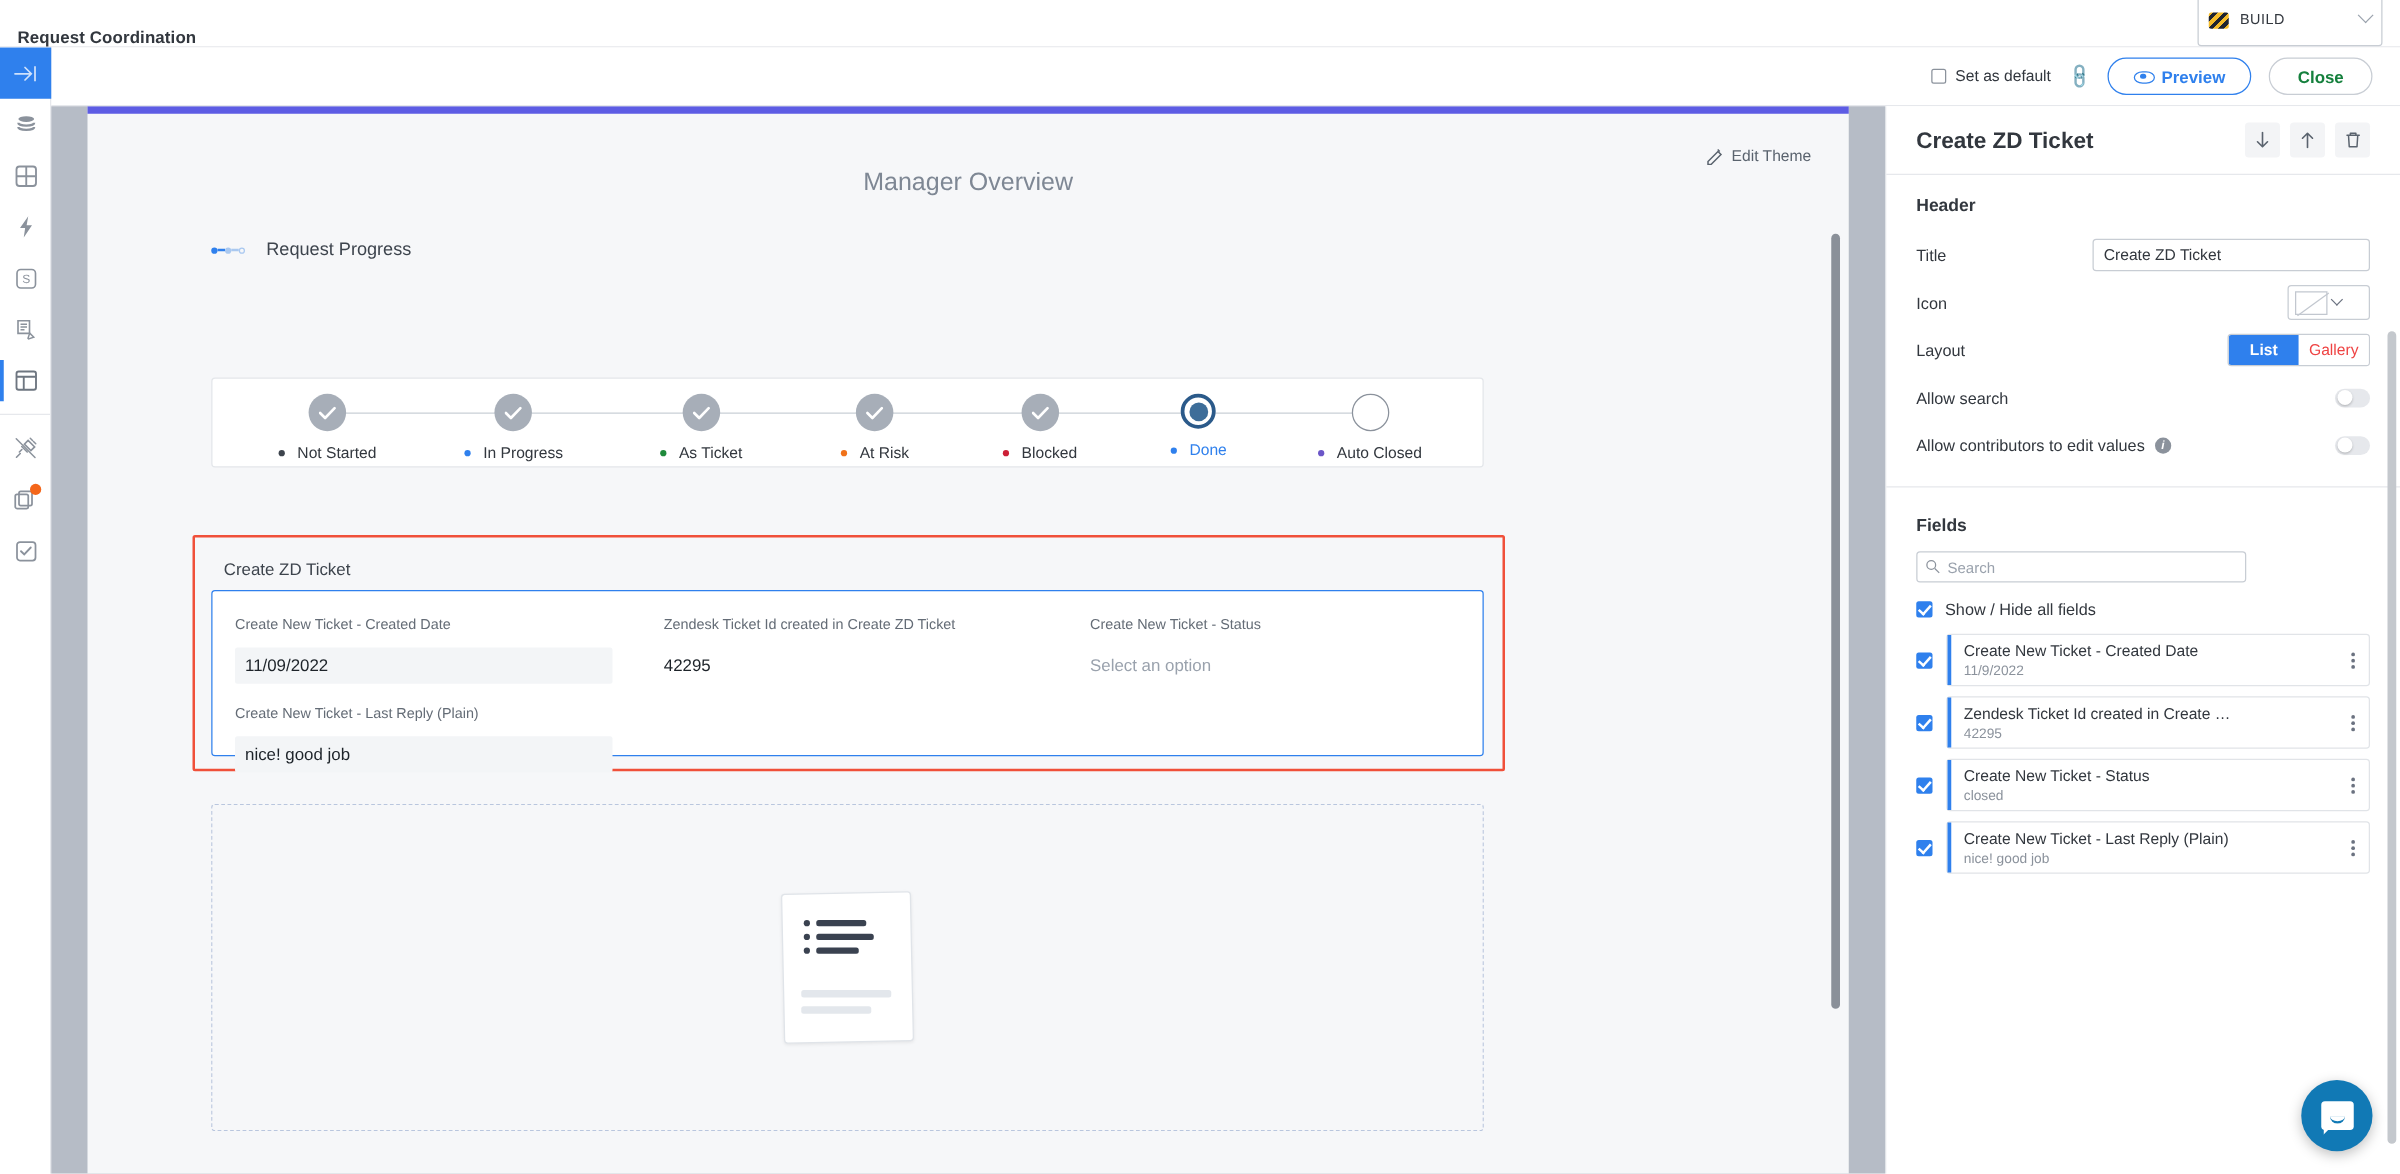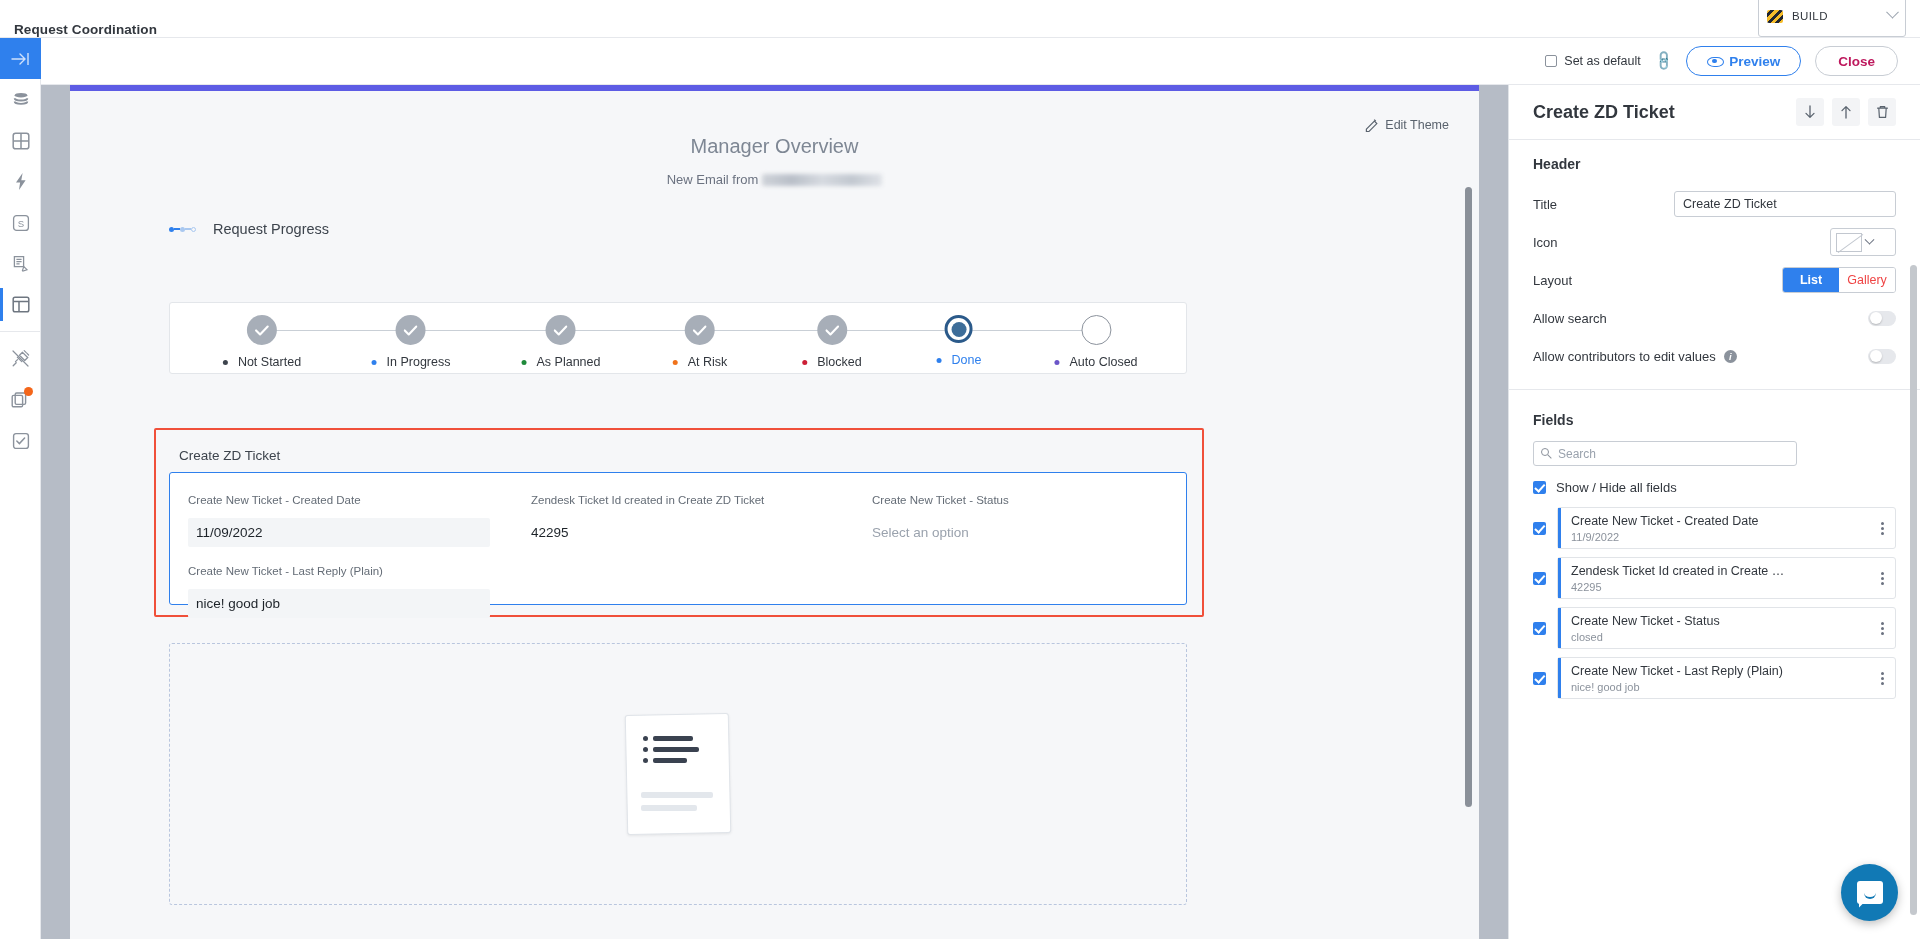--- a/index.html
+++ b/index.html
@@ -40,21 +40,21 @@
     position: absolute; top: 38px; left: 0; width: 1920px; height: 47px;
     background: #fff; border-bottom: 1px solid #e6e8ec;
     display: flex; align-items: center; justify-content: flex-end; gap: 14px;
     padding-right: 22px;
   }
   .setdefault { display: flex; align-items: center; gap: 7px; font-size: 12.5px; color: #32373e; }
   .cbox-o { width: 12px; height: 12px; border: 1.4px solid #8b929c; border-radius: 2px; background:#fff; }
   .link-icon { color: #8b929c; font-size: 14px; transform: rotate(-45deg); display:inline-block; }
   .btn {
     height: 30px; border-radius: 15px; border: 1px solid #c8cdd4;
-    background: #fff; font-size: 13.5px; font-weight: bold; color: #be185d;
+    background: #fff; font-size: 13.5px; font-weight: bold; color: #15803d;
     display: flex; align-items: center; justify-content: center; gap: 7px;
     padding: 0 22px; cursor: pointer;
   }
   .btn.primary { border-color: #2f80ed; color: #2f80ed; padding: 0 20px; }
   .eye { width: 15px; height: 15px; position: relative; }
   .eye::before {
     content:''; position:absolute; left:0; top:3.5px; width:15px; height:8px;
     border:1.4px solid #2f80ed; border-radius:50% / 60%;
   }
   .eye::after {
@@ -421,23 +421,20 @@
 
     <div class="edit-theme">
       <svg width="14" height="14" viewBox="0 0 14 14">
           <path d="M1.4 11.2l8-8 2.4 2.4-8 8H1.4z" stroke="#5a636e" stroke-width="1.2" fill="none"></path>
           <path d="M9.2 1.6l1.6 1.6" stroke="#5a636e" stroke-width="1.2"></path>
         </svg>
       <span>Edit Theme</span>
     </div>
 
     <div class="page-title">Manager Overview</div>
-    <div class="page-sub">
-      <span>New Email from</span><span class="redact"></span>
-    </div>
 
     <div class="sec-head">
       <span class="mini-progress">
         <i></i>
           <b></b>
           <i class="pale"></i>
           <b class="pale"></b>
           <i class="hollow"></i>
       </span>
       <span class="sec-head-label">Request Progress</span>
@@ -472,21 +469,21 @@
         </div>
 
         <div class="step" style="left:391px">
           <div class="node">
             <svg width="14" height="11" viewBox="0 0 14 11">
                 <path d="M1.2 5.4l4 4L12.8 1.5" stroke="#fff" stroke-width="2.1" fill="none" stroke-linecap="round" stroke-linejoin="round"></path>
               </svg>
           </div>
           <div class="step-label">
             <span class="sdot" style="background:#1f8a3b"></span>
-            <span>As Planned</span>
+            <span>As Ticket</span>
           </div>
         </div>
 
         <div class="step" style="left:530px">
           <div class="node">
             <svg width="14" height="11" viewBox="0 0 14 11">
                 <path d="M1.2 5.4l4 4L12.8 1.5" stroke="#fff" stroke-width="2.1" fill="none" stroke-linecap="round" stroke-linejoin="round"></path>
               </svg>
           </div>
           <div class="step-label">

